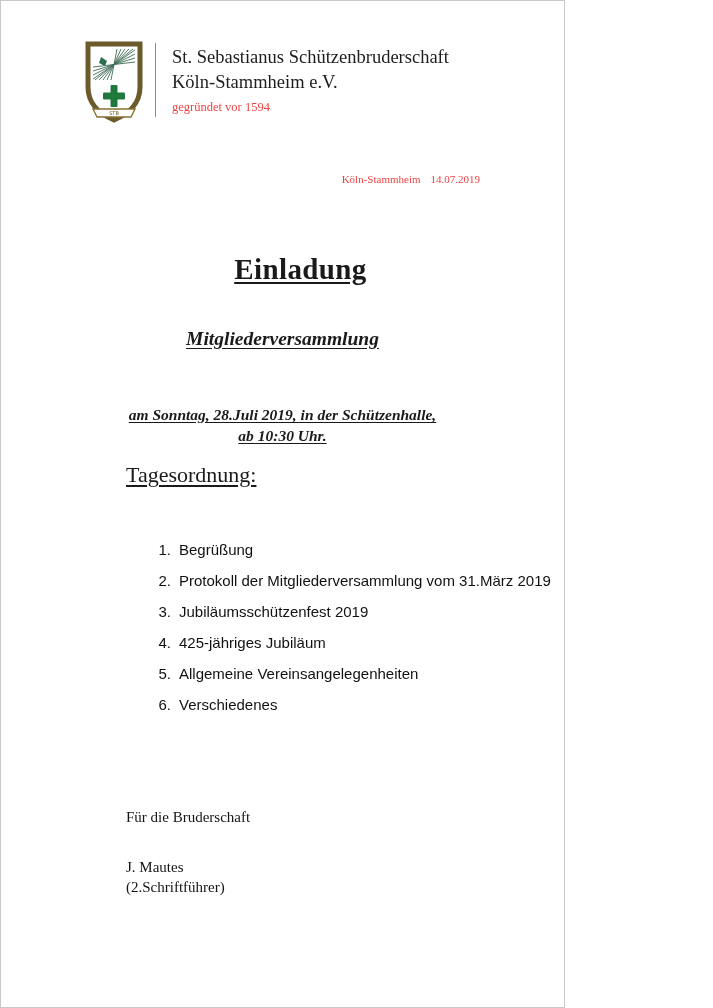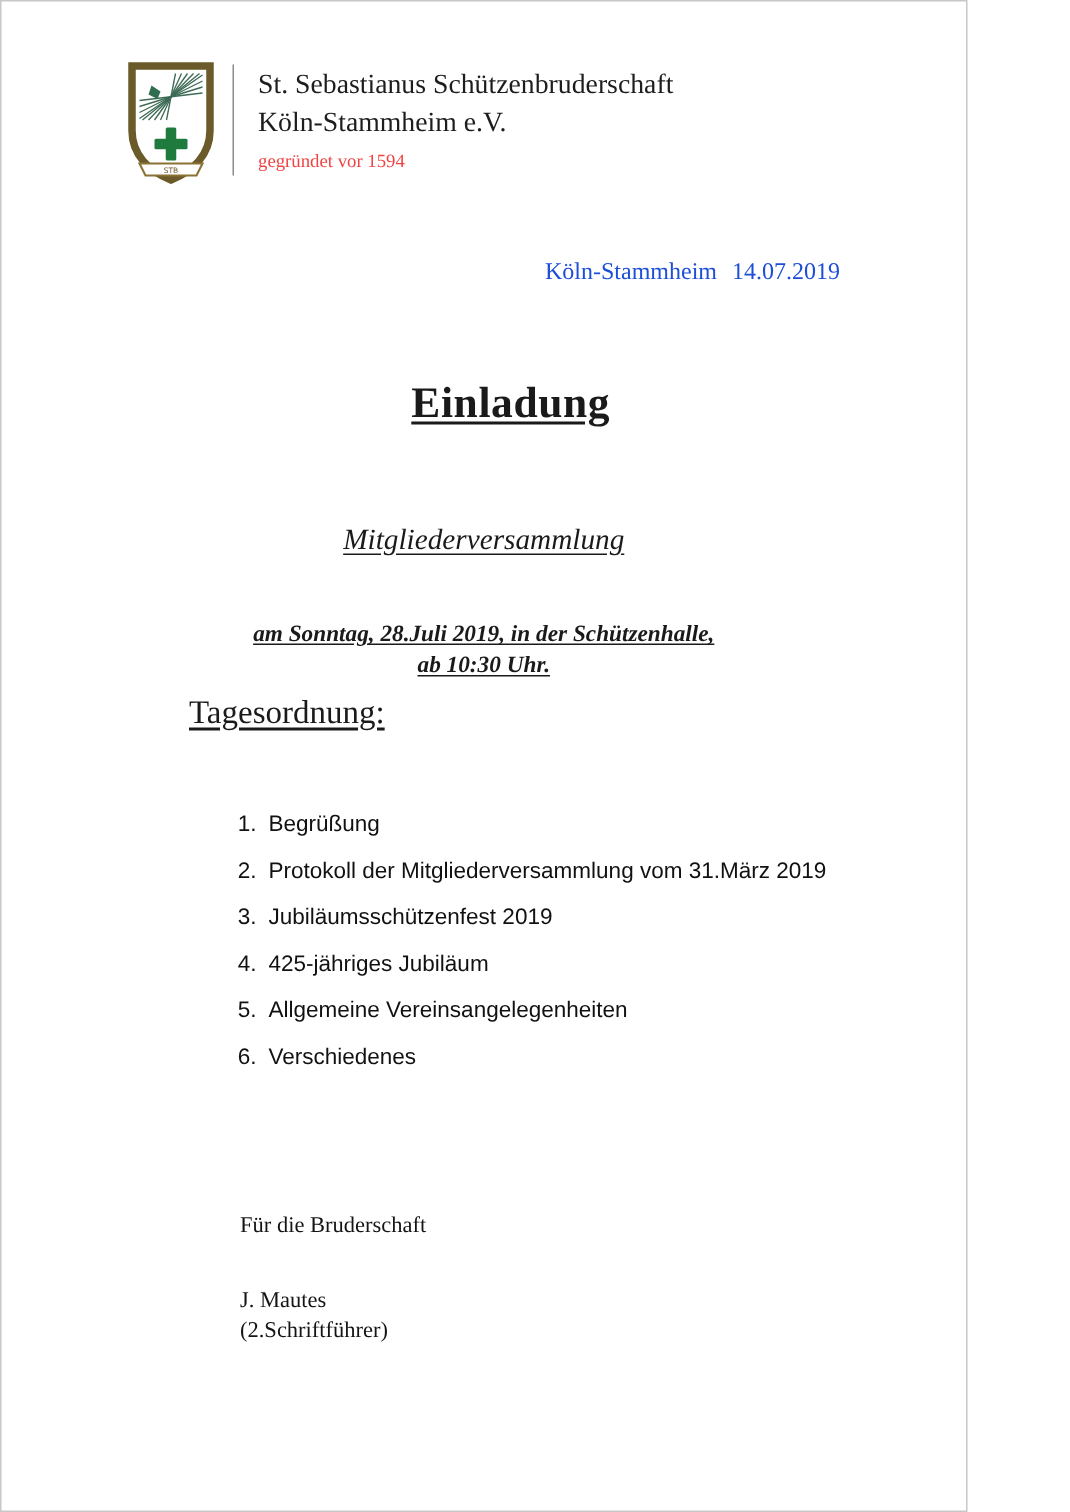--- a/index.html
+++ b/index.html
@@ -6,21 +6,21 @@
     margin: 0;
     padding: 0;
     background: #ffffff;
   }
   body {
     font-family: "Liberation Serif", serif;
     color: #1a1a1a;
   }
   .page {
     position: relative;
-    width: 645px;
+    width: 565px;
     height: 1008px;
     background: #ffffff;
     border: 1px solid #c8c8c8;
     box-sizing: border-box;
     overflow: hidden;
   }
 
   
   .letterhead {
     position: absolute;
@@ -63,22 +63,22 @@
     color: #ef4444;
     margin-top: 2px;
   }
 
   
   .placedate {
     position: absolute;
     right: 84px;
     top: 172px;
     font-family: "Liberation Serif", serif;
-    font-size: 16px;
-    color: #1d4ed8;
+    font-size: 11px;
+    color: #ef4444;
     white-space: nowrap;
   }
   .placedate .gap { display: inline-block; width: 10px; }
 
   
   .title-block {
     position: absolute;
     left: 0;
     right: 0;
     top: 252px;
@@ -89,34 +89,34 @@
     font-weight: bold;
     font-size: 29px;
     letter-spacing: 0.4px;
     text-decoration: underline;
     text-underline-offset: 3px;
     margin: 0;
     padding-left: 36px;
   }
   .doc-subtitle {
     font-family: "Liberation Serif", serif;
-    font-weight: normal;
+    font-weight: bold;
     font-style: italic;
     font-size: 19.5px;
     text-decoration: underline;
     text-underline-offset: 3px;
-    margin: 64px 0 0 0;
+    margin: 42px 0 0 0;
   }
   .meeting-when {
     font-family: "Liberation Serif", serif;
     font-weight: bold;
     font-style: italic;
     font-size: 15.5px;
     line-height: 21px;
-    margin: 40px 0 0 0;
+    margin: 54px 0 0 0;
   }
   .meeting-when span {
     text-decoration: underline;
     text-underline-offset: 2px;
   }
 
   
   .agenda-heading {
     position: absolute;
     left: 125px;
@@ -146,21 +146,20 @@
     text-align: right;
     flex: 0 0 auto;
     margin-right: 8px;
   }
 
   
   .closing {
     position: absolute;
     left: 125px;
     top: 806px;
-    margin-left: 34px;
   }
   .closing .line {
     font-family: "Liberation Serif", serif;
     font-size: 15px;
     line-height: 20px;
     color: #141414;
   }
   .closing .sig {
     margin-top: 30px;
   }

